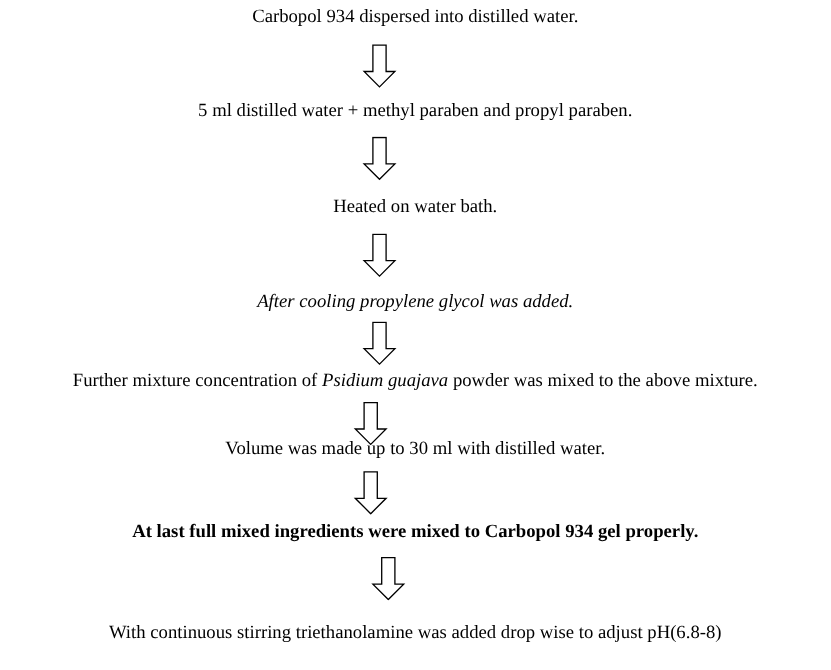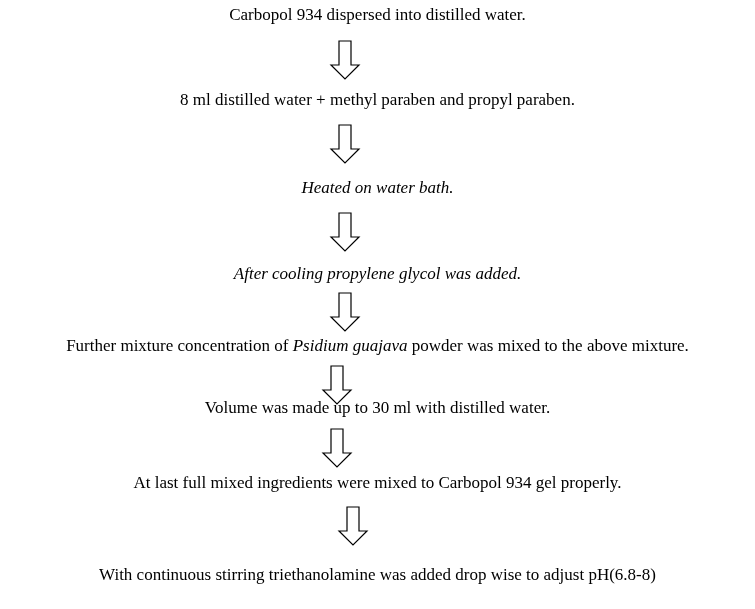--- a/index.html
+++ b/index.html
@@ -41,46 +41,46 @@
   .arrow svg {
     display: block;
     width: 100%;
     height: 100%;
   }
   
   .s0 { top: 5px; }
   .a0 { left: 328px; top: 40px; }
   .s1 { top: 90px; }
   .a1 { left: 328px; top: 124px; }
-  .s2 { top: 178px; font-style: italic; }
+  .s2 { top: 178px; }
   .a2 { left: 328px; top: 212px; }
   .s3 { top: 264px; font-style: italic; }
   .a3 { left: 328px; top: 292px; }
   .s4 { top: 336px; }
   .a4 { left: 320px; top: 365px; }
   .s5 { top: 398px; }
   .a5 { left: 320px; top: 428px; }
-  .s6 { top: 473px; }
+  .s6 { top: 473px; font-weight: bold; }
   .a6 { left: 336px; top: 506px; }
   .s7 { top: 565px; }
 </style>
 </head>
 <body>
 
 <div class="flow">
 
   <div class="step s0">Carbopol 934 dispersed into distilled water.</div>
 
   <div class="arrow a0">
     <svg viewBox="0 0 34 40" xmlns="http://www.w3.org/2000/svg">
       <polygon points="11,1 23,1 23,25 31,25 17,39 3,25 11,25" fill="#ffffff" stroke="#000000" stroke-width="1.2"></polygon>
     </svg>
   </div>
 
-  <div class="step s1">8 ml distilled water + methyl paraben and propyl paraben.</div>
+  <div class="step s1">5 ml distilled water + methyl paraben and propyl paraben.</div>
 
   <div class="arrow a1">
     <svg viewBox="0 0 34 40" xmlns="http://www.w3.org/2000/svg">
       <polygon points="11,1 23,1 23,25 31,25 17,39 3,25 11,25" fill="#ffffff" stroke="#000000" stroke-width="1.2"></polygon>
     </svg>
   </div>
 
   <div class="step s2">Heated on water bath.</div>
 
   <div class="arrow a2">

